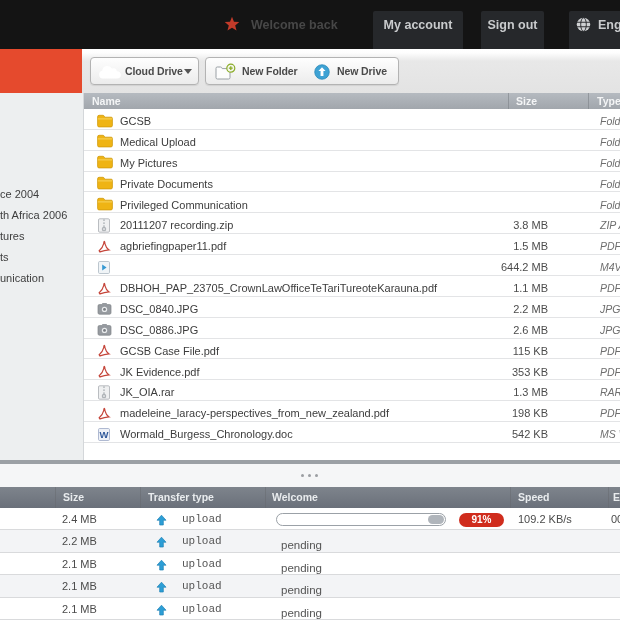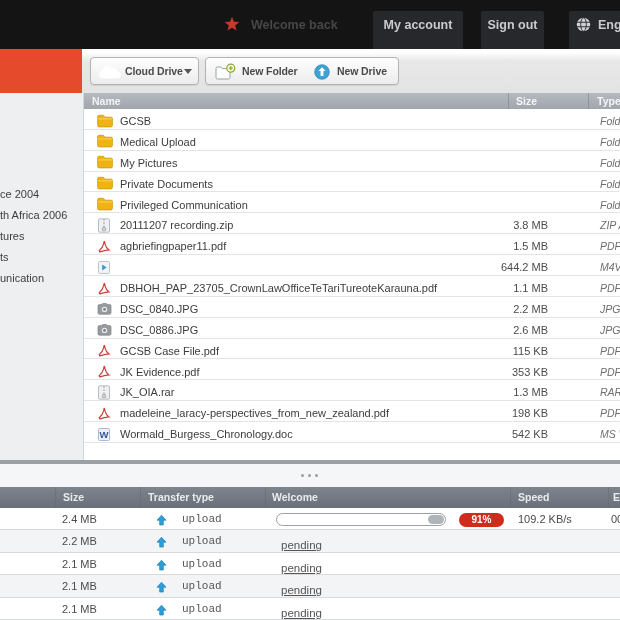--- a/index.html
+++ b/index.html
@@ -52,21 +52,21 @@
 #theader { position:absolute; left:0; top:487px; width:620px; height:21px; background:linear-gradient(180deg,#7e848c,#6a707a); }
 #theader span { position:absolute; top:4px; font-size:10.5px; font-weight:bold; color:#e9ecee; }
 #theader .sep { position:absolute; top:0; width:1px; height:21px; background:rgba(40,44,50,0.35); border-right:1px solid rgba(255,255,255,0.12); }
 
 
 .trow { position:absolute; left:0; width:620px; height:22.40px; background:#fff; border-bottom:1px solid #d9dadc; }
 .trow.alt { background:#f3f4f6; }
 .tsize { position:absolute; left:62px; top:5px; font-size:11px; color:#4a4a4a; }
 .tupic { position:absolute; left:155px; top:5px; }
 .tupl { position:absolute; left:182px; top:5px; font-size:11px; color:#555;font-family:Liberation Mono, monospace; }
-.tpend { position:absolute; left:281px; top:9px; font-size:11.5px; color:#555;text-decoration:underline; }
+.tpend { position:absolute; left:281px; top:9px; font-size:11.5px; color:#555; }
 .pbar { position:absolute; left:276px; top:5px; width:170px; height:13px; border:1px solid #9ba1a7; border-radius:7px; background:#fff; }
 .pfill { position:absolute; right:1px; top:1px; bottom:1px; width:16px; border-radius:5px; background:#b0b5bb; }
 .pbadge { position:absolute; left:459px; top:5px; width:45px; height:14px; background:#d02c1d; border-radius:7px; color:#fff; font-size:10px; font-weight:bold; text-align:center; line-height:14px; }
 .tspeed { position:absolute; left:518px; top:5px; font-size:11px; color:#4a4a4a; }
 .teta { position:absolute; left:611px; top:5px; font-size:11px; color:#4a4a4a; white-space:nowrap; }
 </style></head><body>
 <div id="page">
   <div id="topbar">
     <div id="star"><svg width="16" height="16" viewBox="0 0 17 17">
           <path d="M8.5 0.8 L10.6 6 L16.2 6.4 L11.9 10 L13.3 15.5 L8.5 12.5 L3.7 15.5 L5.1 10 L0.8 6.4 L6.4 6 Z" fill="#c23b2a"></path>

